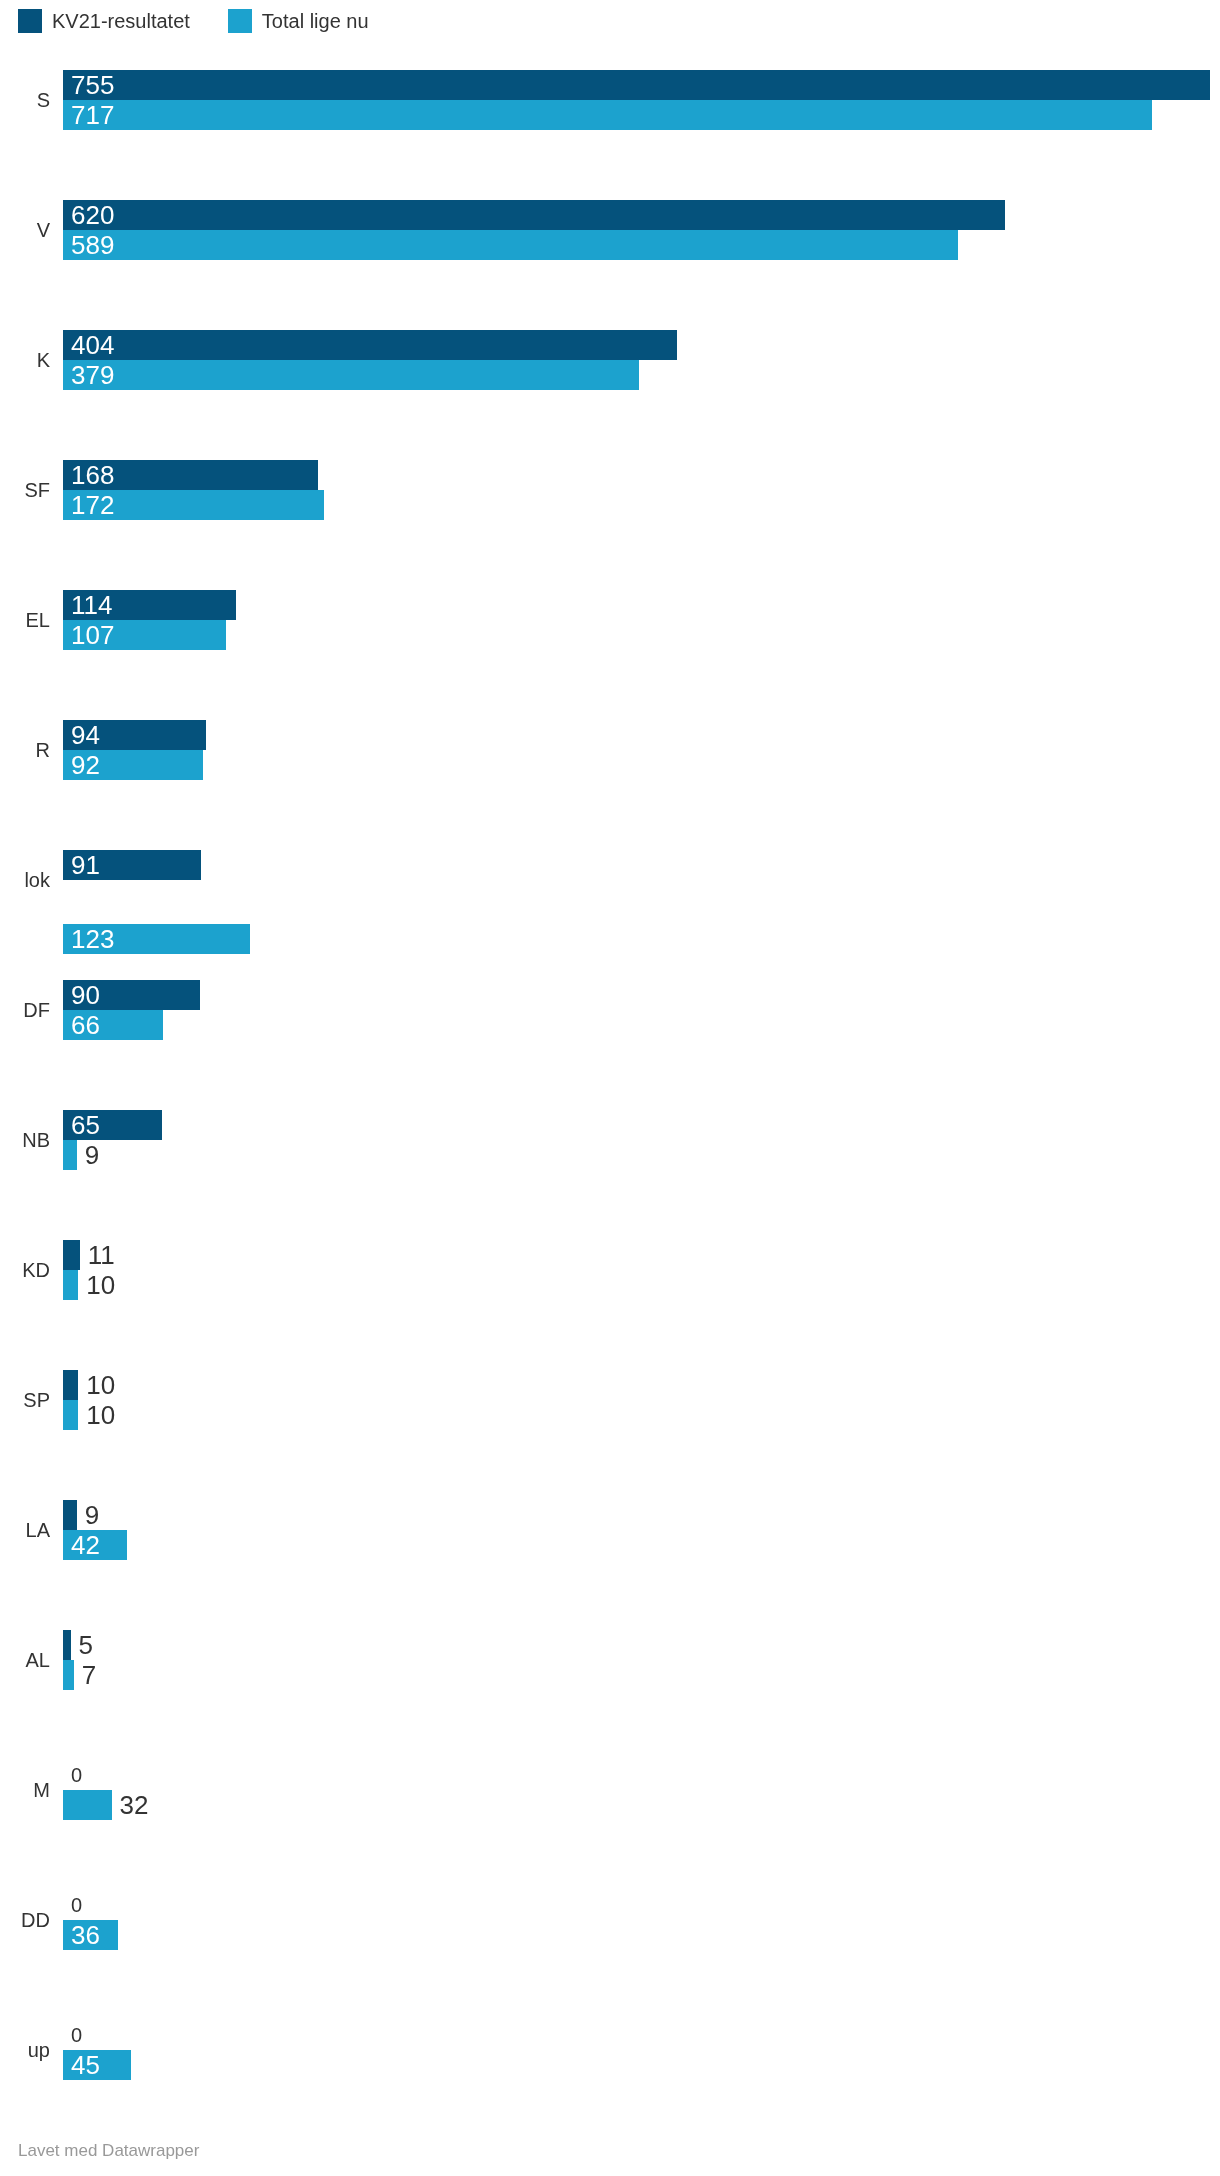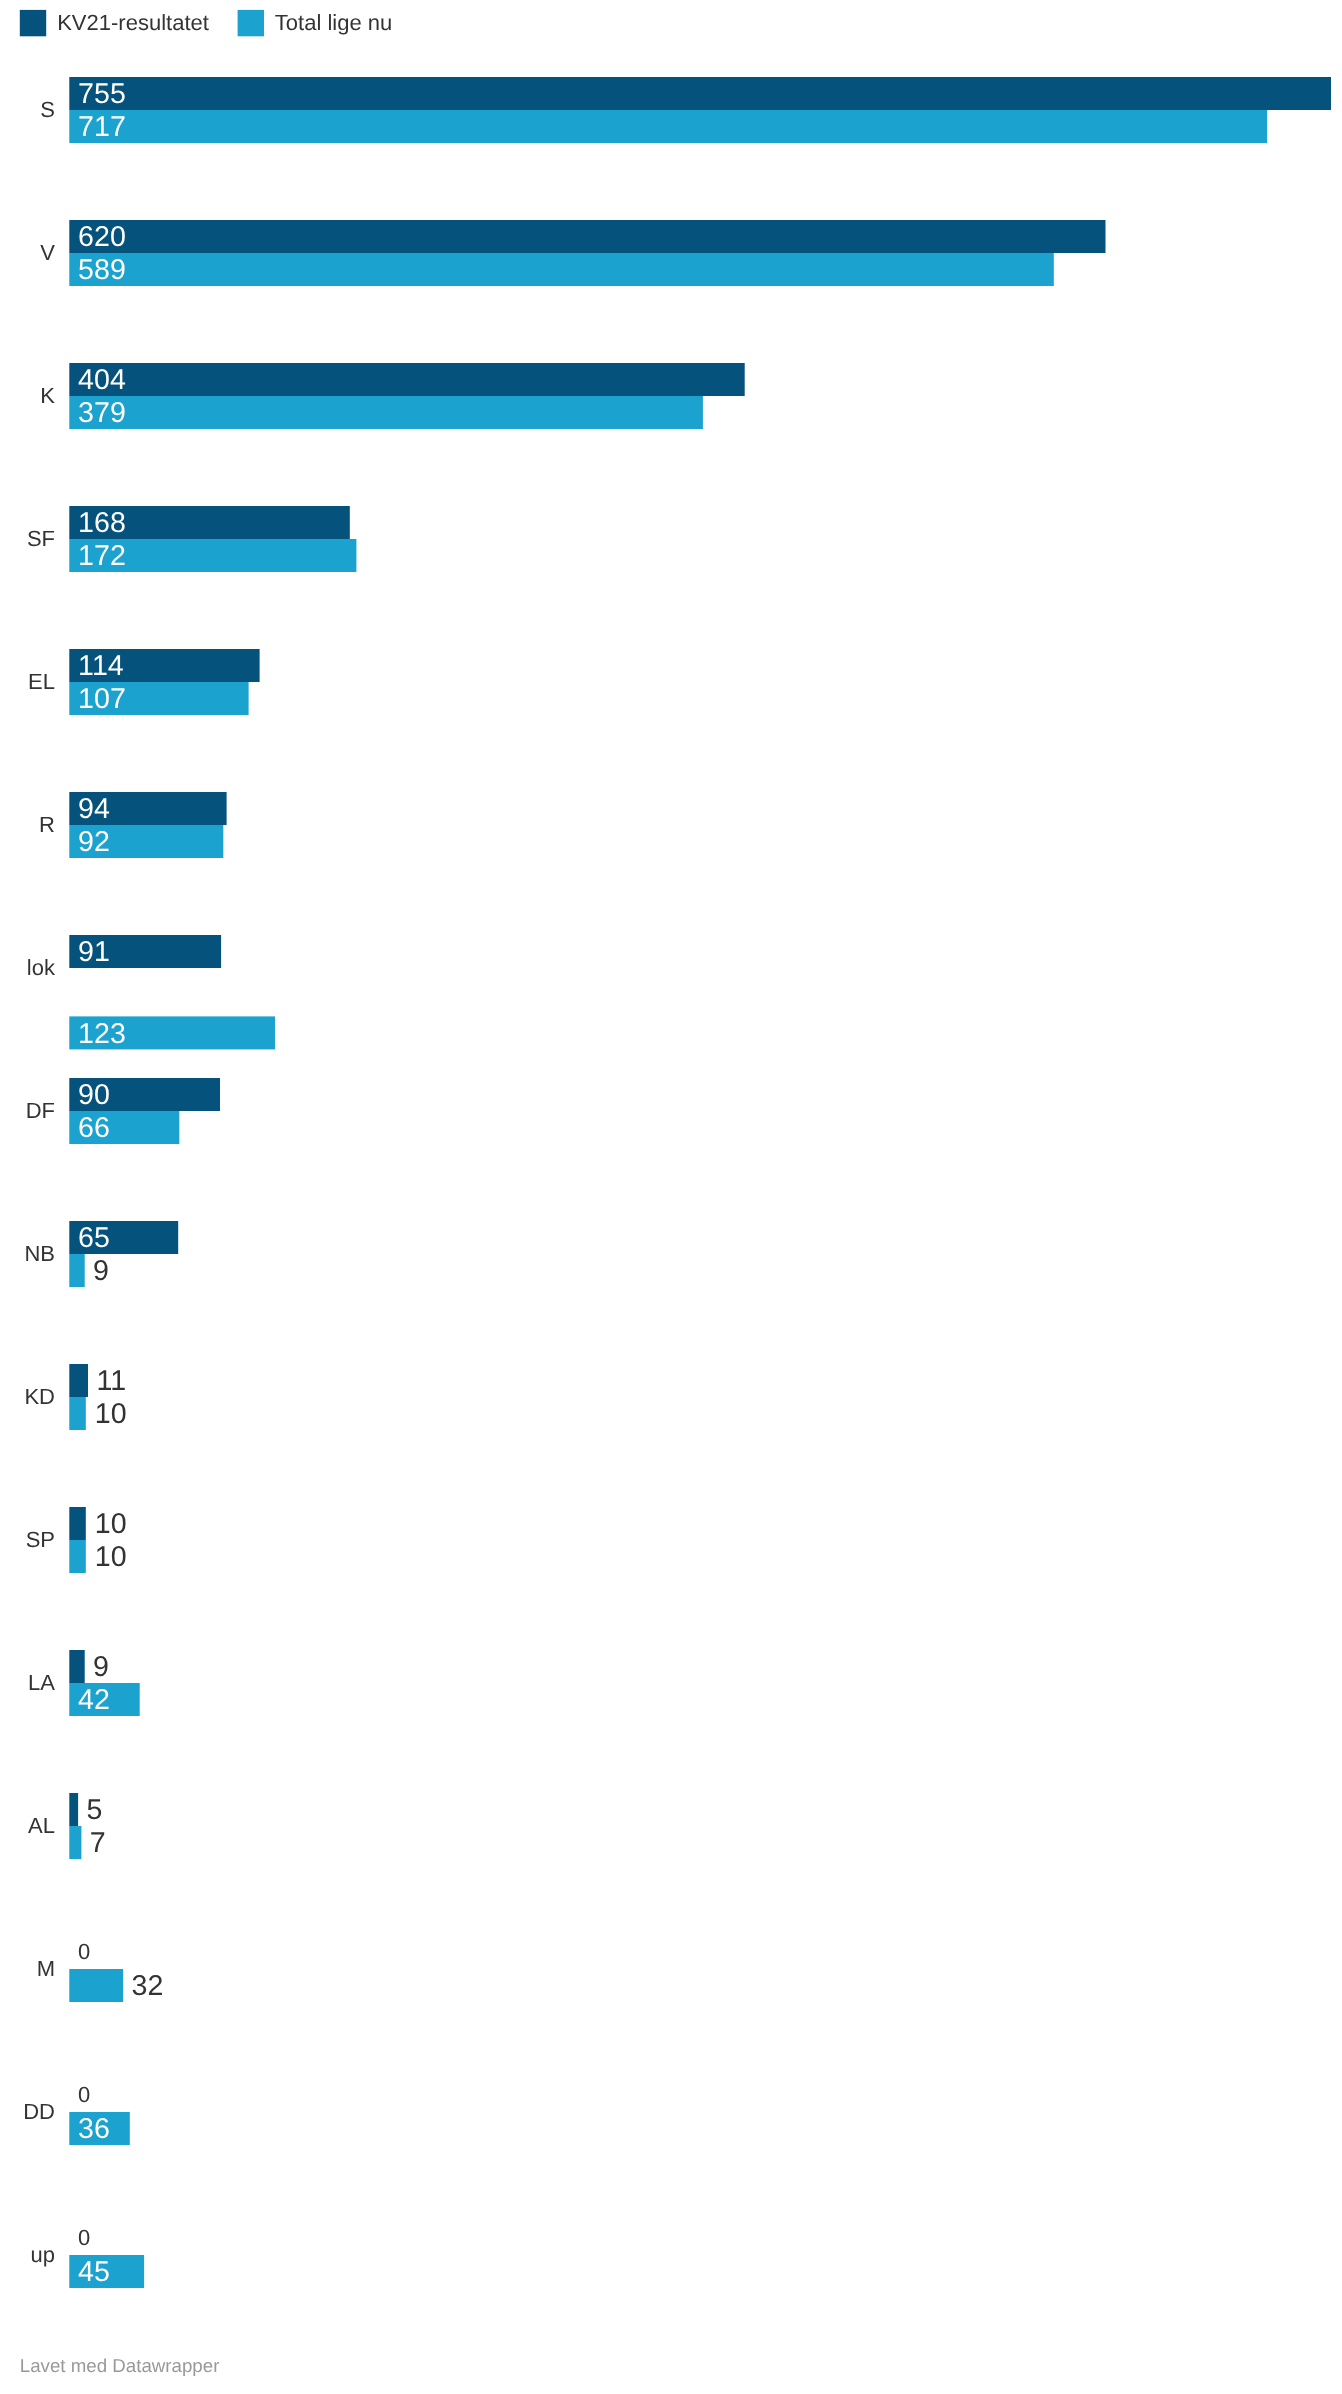--- a/index.html
+++ b/index.html
@@ -16,21 +16,21 @@
   }
 
   
   #legend {
     position: absolute;
     left: 18px;
     top: 9px;
     height: 24px;
     display: flex;
     align-items: center;
-    gap: 4px;
+    gap: 16px;
   }
   .legend-item {
     display: flex;
     align-items: center;
     margin-right: 22px;
   }
   .legend-swatch {
     width: 24px;
     height: 24px;
     flex: 0 0 auto;

